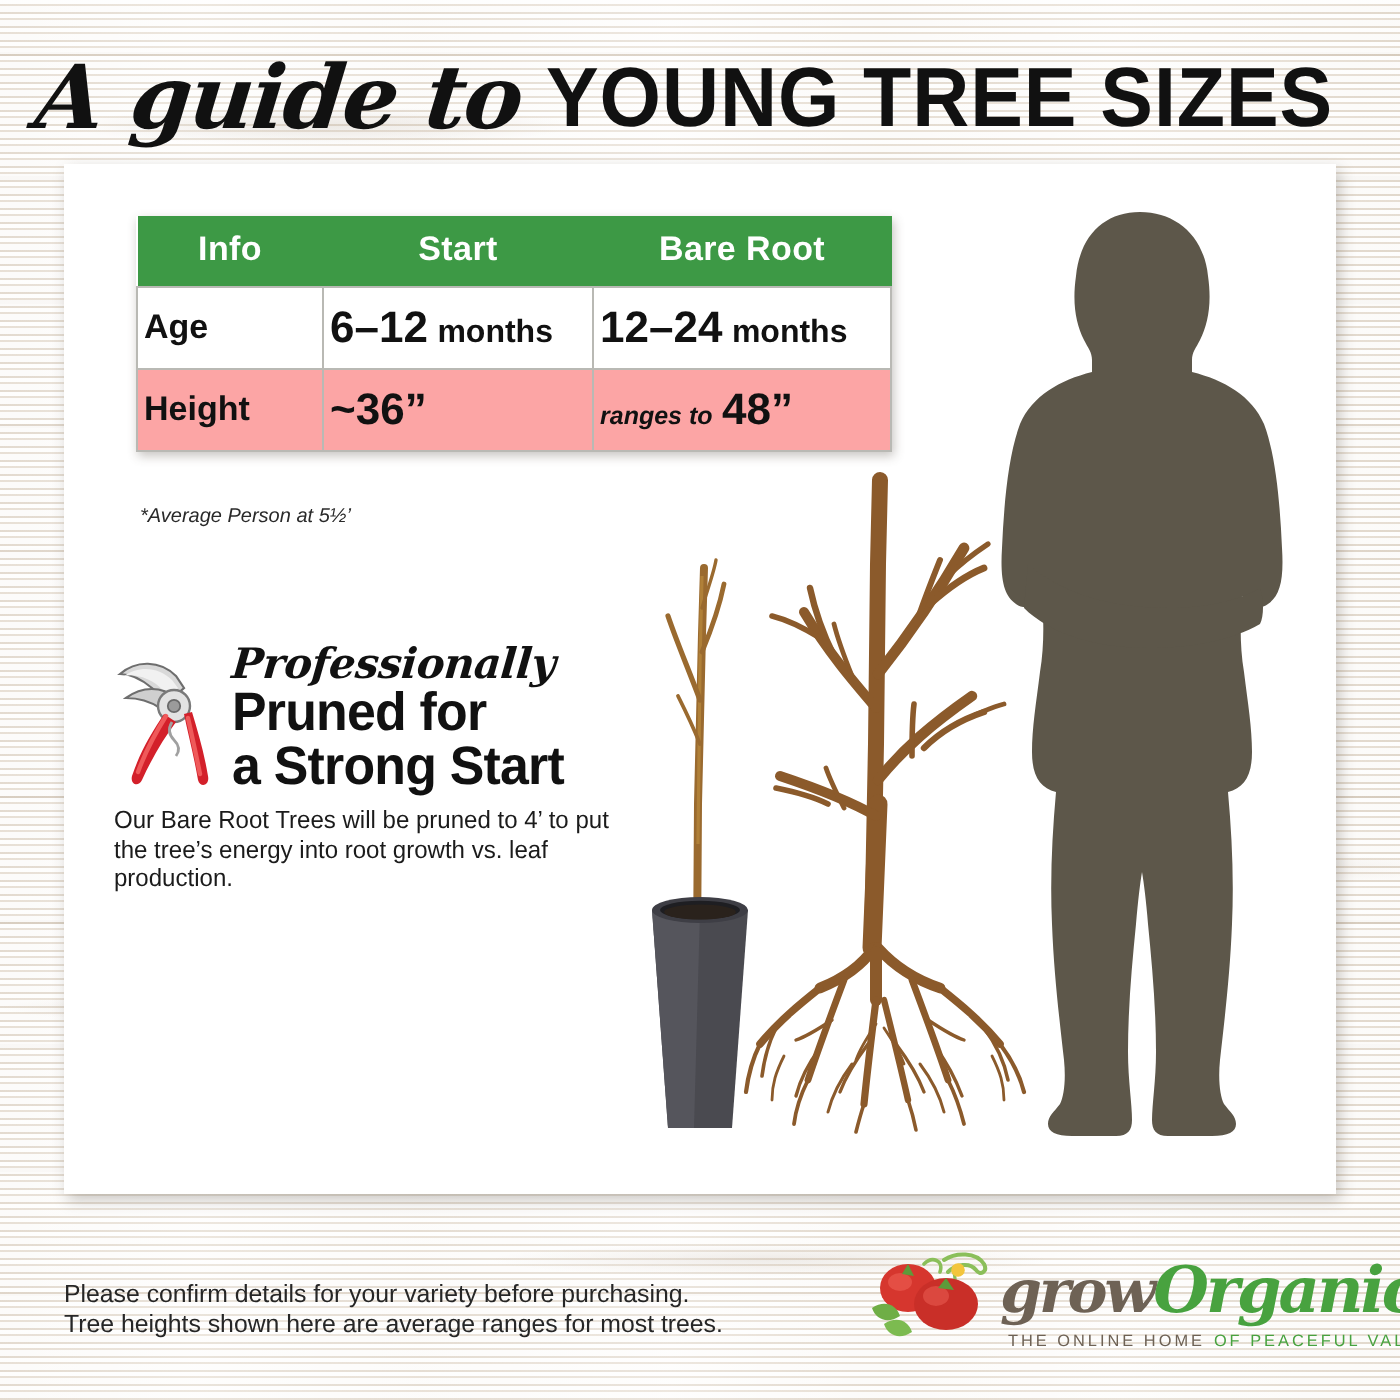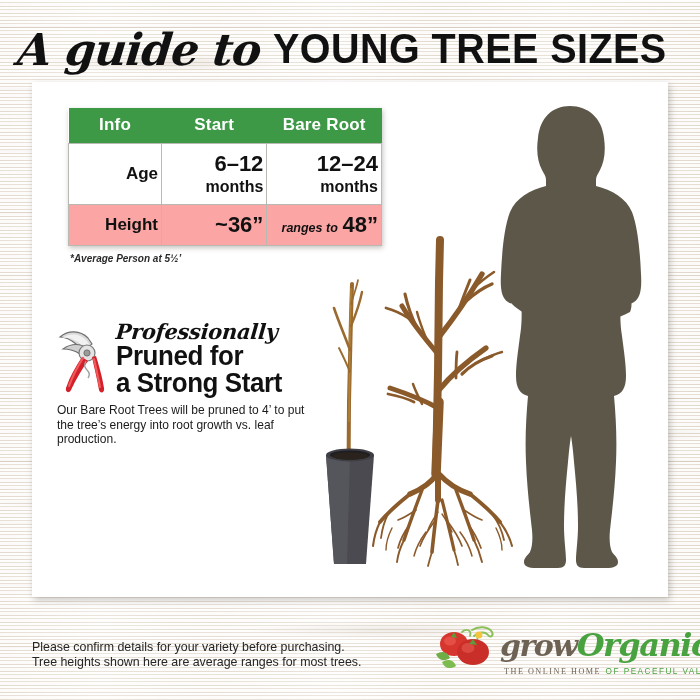--- a/index.html
+++ b/index.html
@@ -57,48 +57,48 @@
 
   
   #card{
     position:absolute;left:32px;top:82px;width:636px;height:515px;
     background:#fff;
     box-shadow:2px 3px 7px rgba(70,60,50,.28);
   }
 
   
   #tbl{
-    position:absolute;left:36px;top:26px;width:314px;
+    position:absolute;left:36px;top:26px;width:378px;
     border-collapse:collapse;
     box-shadow:1px 2px 5px rgba(70,60,50,.30);
     background:#fff;
   }
   #tbl th{
     background:#3d9945;color:#fff;
     font-weight:700;font-size:17px;
     padding:7px 4px 8px;text-align:center;
     letter-spacing:.2px;
   }
   #tbl td{
     border:1px solid #b9b9b4;
-    text-align:right;vertical-align:middle;
+    text-align:left;vertical-align:middle;
     padding:7px 3px;
     font-size:17px;color:#111;
     font-weight:700;
   }
   #tbl tr.alt td{background:#fca5a5;}
   #tbl td.lbl{font-size:17px;font-weight:700;width:86px;}
   #tbl td .unit{font-size:16px;font-weight:700;}
   #tbl td .ital{font-style:italic;font-size:12.5px;font-weight:700;}
   #tbl td .big{font-size:22px;font-weight:700;}
   #tbl td .frac{font-size:16px;font-weight:700;}
 
   #avg-note{
     position:absolute;left:38px;top:171px;
-    font-size:10px;font-style:italic;font-weight:700;color:#2a2a2a;
+    font-size:10px;font-style:italic;font-weight:400;color:#2a2a2a;
   }
 
   
   #pruned{position:absolute;left:22px;top:238px;width:290px;}
   #shears{position:absolute;left:0px;top:4px;width:62px;height:72px;}
   #pruned-text{position:absolute;left:62px;top:0px;width:228px;}
   .pr-script{
     font-family:"DejaVu Serif", serif;
     font-style:italic;font-weight:700;
     font-size:21px;color:#111;letter-spacing:-.3px;
@@ -131,21 +131,21 @@
   #logo{position:absolute;left:432px;top:618px;width:250px;height:62px;}
   .logo-grow{
     font-family:"DejaVu Serif", serif;font-style:italic;font-weight:700;
     font-size:30px;color:#6e6255;letter-spacing:-1.5px;text-align:right;
   }
   .logo-org{
     font-family:"DejaVu Serif", serif;font-style:italic;font-weight:700;
     font-size:32px;color:#48a23f;letter-spacing:-1.5px;
   }
   .logo-tag1{
-    font-family:Liberation Serif, serif;font-size:8.2px;
+    font-family:Liberation Sans, sans-serif;font-size:8.2px;
     color:#6e6255;letter-spacing:1.5px;
   }
   .logo-tag2{
     font-family:"Liberation Sans", sans-serif;font-size:8.2px;
     color:#48a23f;letter-spacing:1.5px;
   }
 </style>
 </head>
 <body>
 

